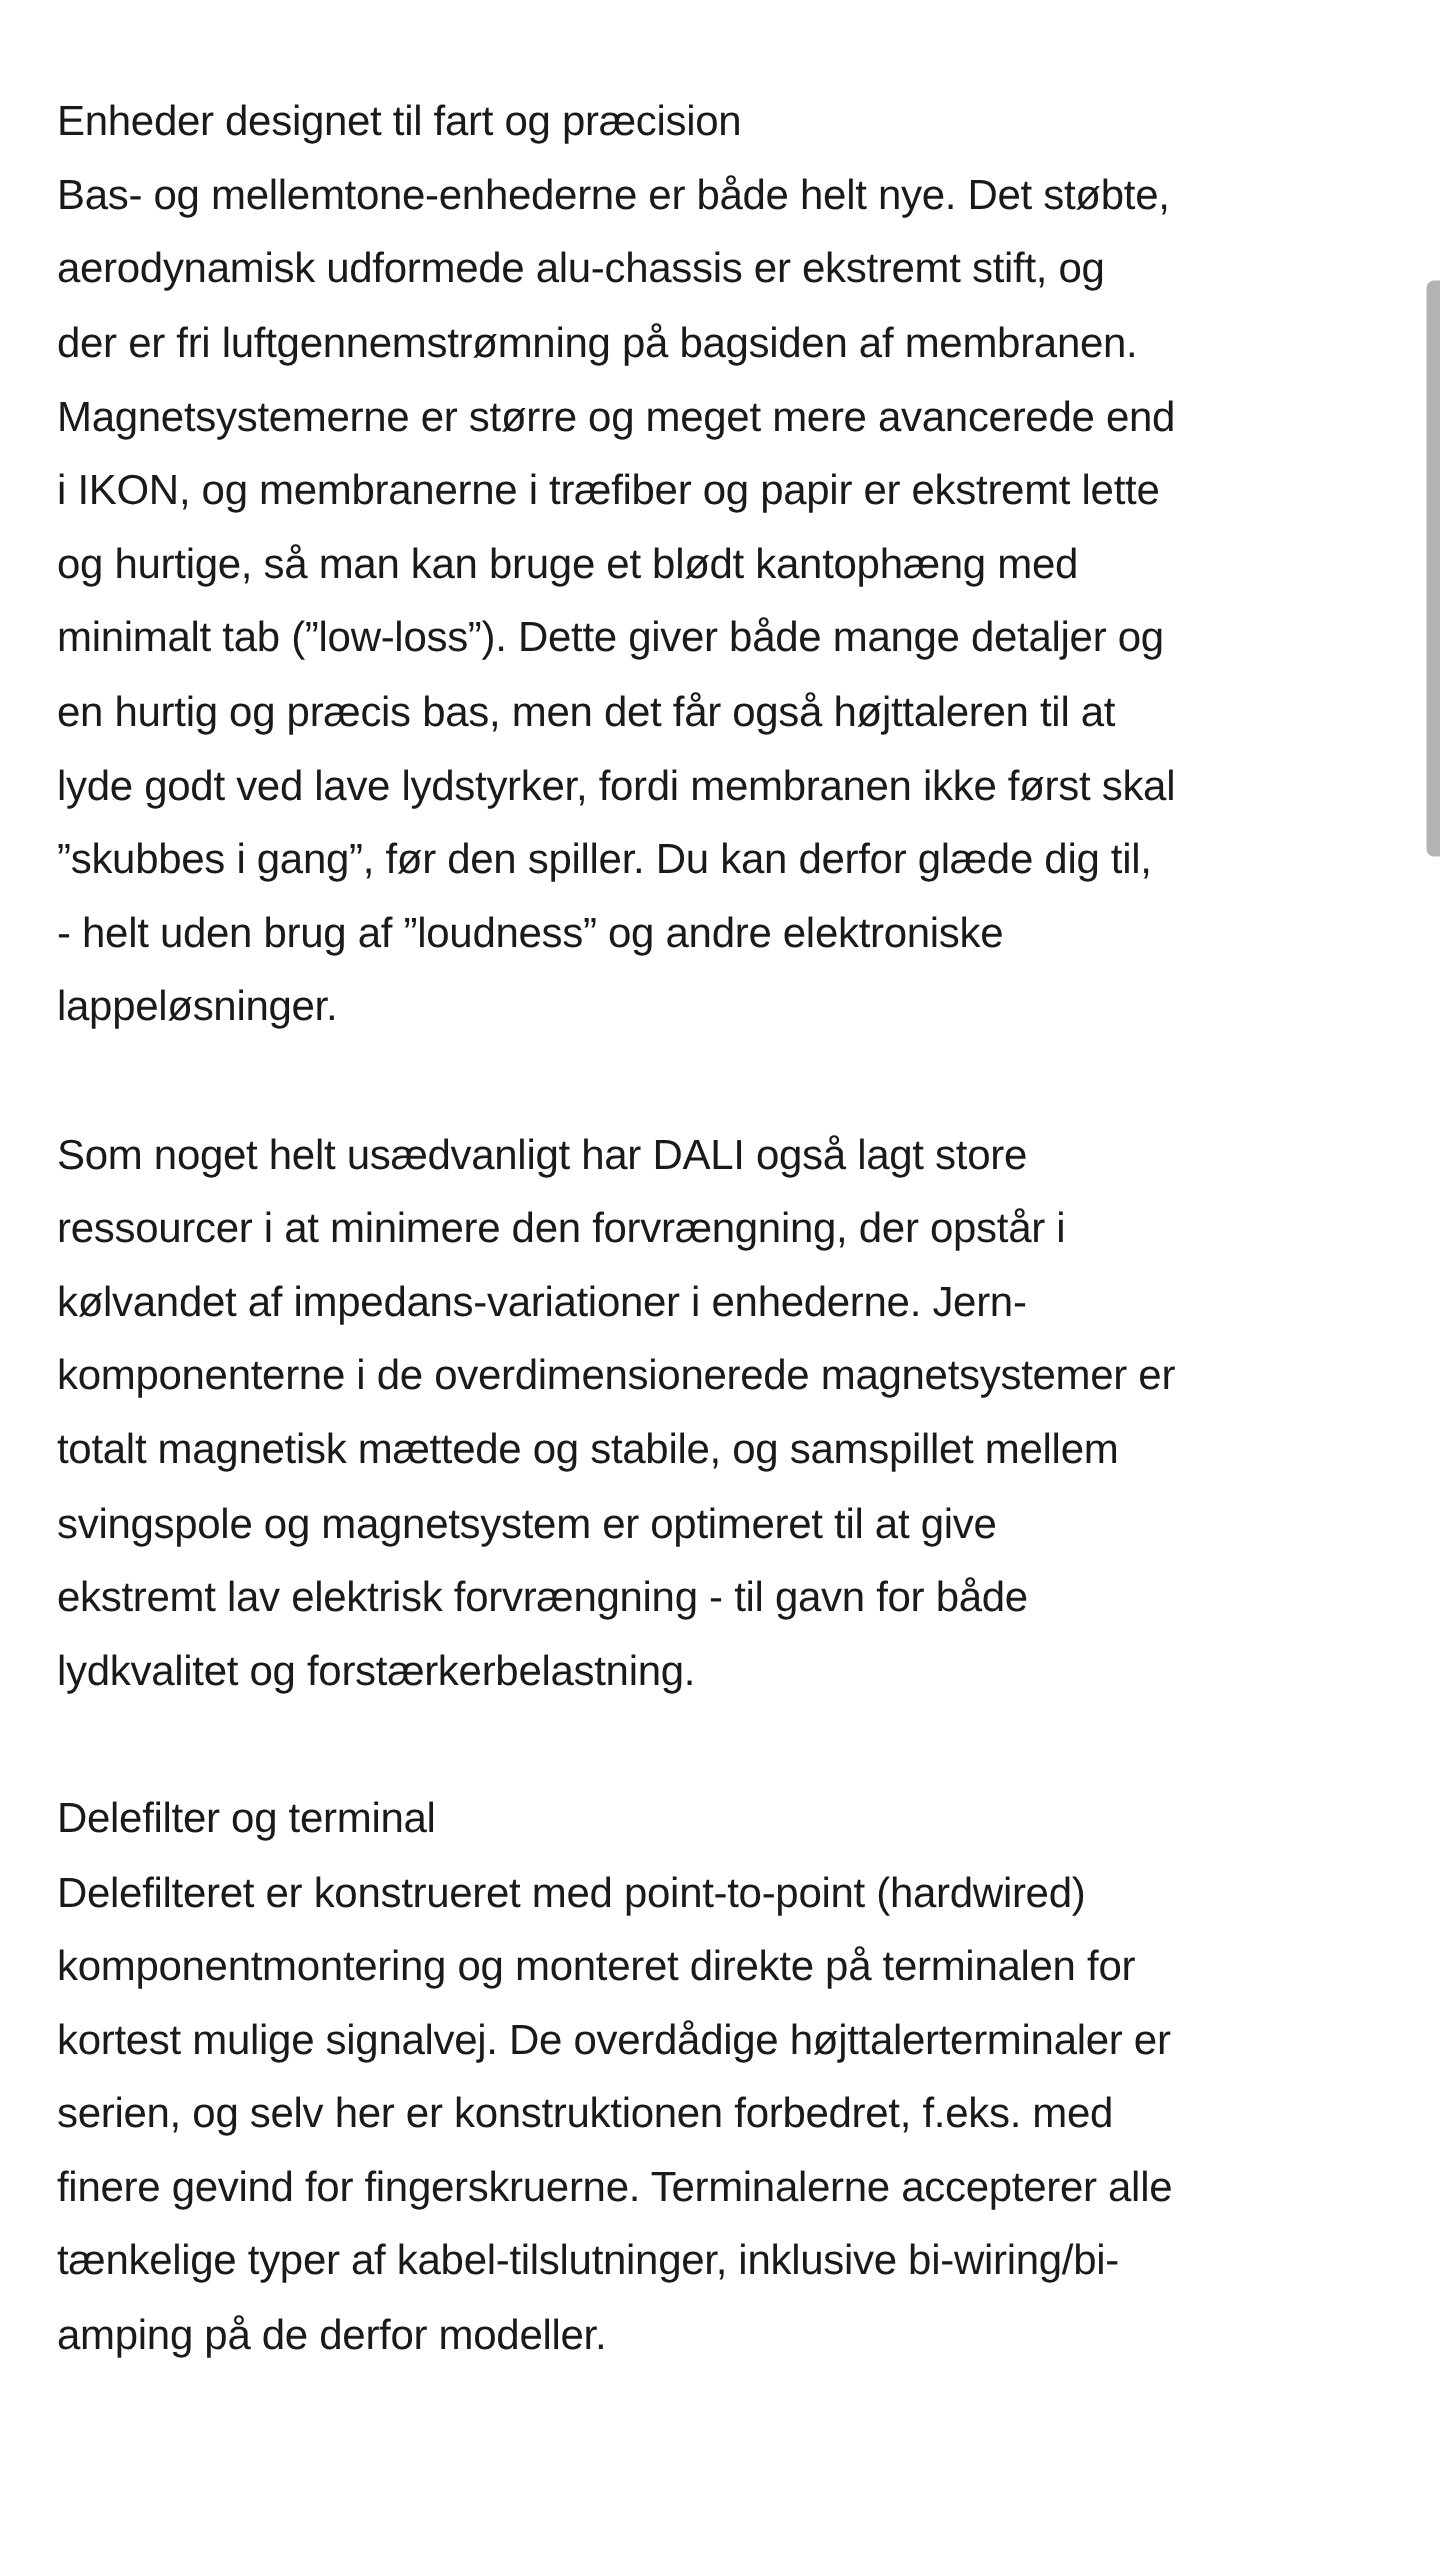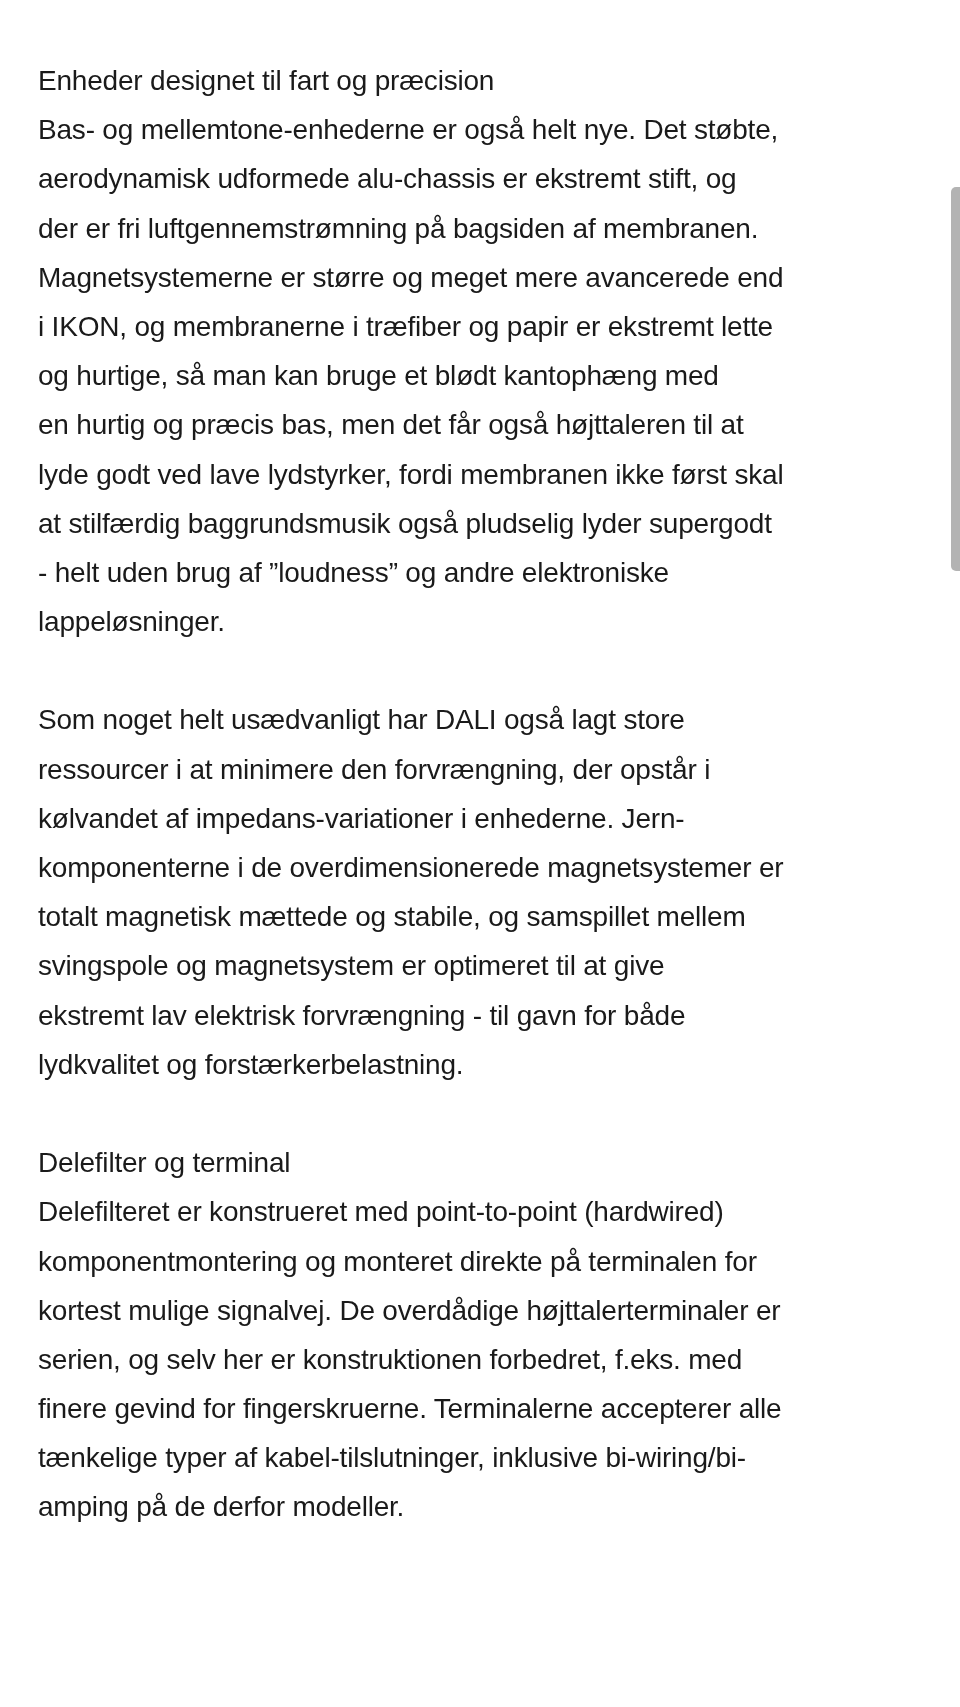--- a/index.html
+++ b/index.html
@@ -18,29 +18,30 @@
     position:absolute; left:951px; top:187px; width:9px; height:384px;
     background:#b3b3b3; border-radius:5px 0 0 5px;
   }
 </style>
 </head>
 <body>
 
 <div class="content">
   <div>
     <span class="line">Enheder designet til fart og præcision</span>
-    <span class="line">Bas- og mellemtone-enhederne er også helt nye. Det støbte,</span>
+    <span class="line">Bas- og mellemtone-enhederne er både helt nye. Det støbte,</span>
     <span class="line">aerodynamisk udformede alu-chassis er ekstremt stift, og</span>
     <span class="line">der er fri luftgennemstrømning på bagsiden af membranen.</span>
     <span class="line">Magnetsystemerne er større og meget mere avancerede end</span>
     <span class="line">i IKON, og membranerne i træfiber og papir er ekstremt lette</span>
     <span class="line">og hurtige, så man kan bruge et blødt kantophæng med</span>
+    <span class="line">minimalt tab (”low-loss”). Dette giver både mange detaljer og</span>
     <span class="line">en hurtig og præcis bas, men det får også højttaleren til at</span>
     <span class="line">lyde godt ved lave lydstyrker, fordi membranen ikke først skal</span>
-    <span class="line">at stilfærdig baggrundsmusik også pludselig lyder supergodt</span>
+    <span class="line">”skubbes i gang”, før den spiller. Du kan derfor glæde dig til,</span>
     <span class="line">- helt uden brug af ”loudness” og andre elektroniske</span>
     <span class="line">lappeløsninger.</span>
   </div>
   <div class="gap"></div>
   <div>
     <span class="line">Som noget helt usædvanligt har DALI også lagt store</span>
     <span class="line">ressourcer i at minimere den forvrængning, der opstår i</span>
     <span class="line">kølvandet af impedans-variationer i enhederne. Jern-</span>
     <span class="line">komponenterne i de overdimensionerede magnetsystemer er</span>
     <span class="line">totalt magnetisk mættede og stabile, og samspillet mellem</span>

